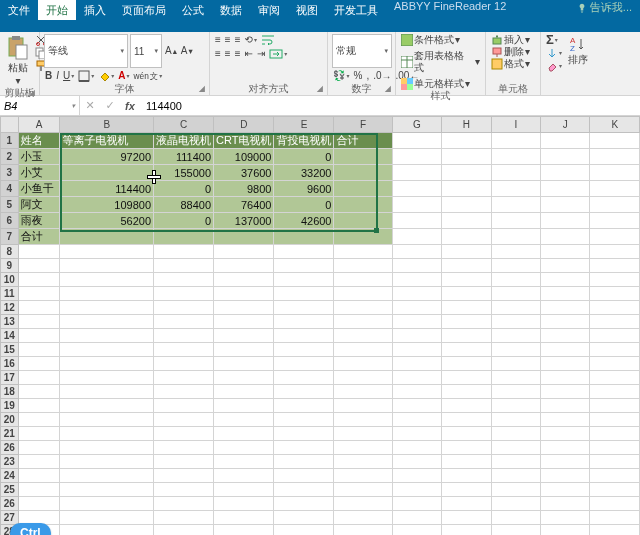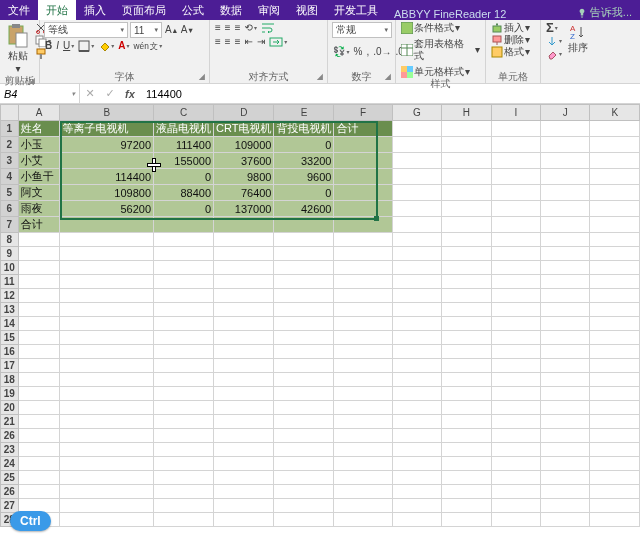--- a/index.html
+++ b/index.html
@@ -1,37 +1,37 @@
 <!DOCTYPE html>
 <html><head>
 <meta charset="utf-8">
 <style>
   * { box-sizing: border-box; margin: 0; padding: 0; font-family: "Microsoft YaHei", Arial, sans-serif; }
   body { background: #fff; width: 640px; height: 535px; overflow: hidden; font-size: 11px; }
 
   
-  .titlebar { background: #4c1d95; color: #fff; height: 20px; display: flex; align-items: flex-end; }
+  .titlebar { background: #0369a1; color: #fff; height: 32px; display: flex; align-items: flex-start; }
   .tab-menu { display: flex; height: 20px; }
   .tab-menu .tab { padding: 0 8px; line-height: 20px; color: #fff; font-size: 11px; cursor: pointer; }
   .tab-menu .tab.active { background: #fff; color: #217346; }
   .title-addon { margin-left: 8px; color: #cde; font-size: 11px; }
   .tell-me { margin-left: auto; margin-right: 8px; color: #a7d0b9; font-size: 11px; display: flex; align-items: center; gap: 3px; }
   .tell-me svg { width: 10px; height: 10px; }
 
   
   .ribbon { background: #f1f1f1; border-bottom: 1px solid #d4d4d4; height: 64px; display: flex; font-size: 10px; color: #444; }
   .group { border-right: 1px solid #d4d4d4; display: flex; flex-direction: column; padding: 2px 4px 0 4px; }
   .group-body { flex: 1; display: flex; gap: 2px; align-items: flex-start; }
   .group-label { text-align: center; font-size: 10px; color: #666; line-height: 12px; position: relative; }
   .group-label .dialoglauncher { position: absolute; right: 0; bottom: 0; font-size: 8px; color: #888; }
   .btn { display: flex; flex-direction: column; align-items: center; justify-content: center; padding: 1px 3px; cursor: pointer; }
   .btn svg { display: block; }
   .row { display: flex; gap: 2px; align-items: center; }
   .col { display: flex; flex-direction: column; gap: 1px; }
-  .sel { height: 16px; border: 1px solid #c0c0c0; background: #fff; font-size: 10px; display: flex; align-items: center; padding: 7px 3px; gap: 3px; }
+  .sel { height: 16px; border: 1px solid #c0c0c0; background: #fff; font-size: 10px; display: flex; align-items: center; padding: 16px 3px; gap: 3px; }
   .sel .caret { font-size: 7px; color: #666; }
   .mini { font-size: 10px; line-height: 12px; display: flex; align-items: center; gap: 1px; cursor: pointer; padding: 0 1px; }
   .mini .caret { font-size: 6px; color: #666; }
 
   
   .formula-bar { height: 20px; border-bottom: 1px solid #d4d4d4; display: flex; align-items: stretch; background: #fff; font-size: 11px; }
   .name-box { width: 80px; border-right: 1px solid #d4d4d4; display: flex; align-items: center; padding: 0 4px; position: relative; font-style: italic; }
   .name-box .caret { position: absolute; right: 4px; font-size: 7px; color: #888; }
   .fb-btn { width: 20px; display: flex; align-items: center; justify-content: center; color: #aaa; border-right: 0; }
   .fb-btn.fx { font-style: italic; color: #555; font-weight: bold; }
@@ -203,21 +203,21 @@
               <path d="M4 6h6m-2-2l2 2-2 2" stroke="#2a6" fill="none"></path>
             </svg>
             <span class="caret">▾</span>
           </span>
       </div>
     </div>
     <div class="group-label"><span>对齐方式</span><span class="dialoglauncher">◢</span></div>
   </div>
 
   <div class="group" style="width:68px">
-    <div class="group-body col" style="gap:8px">
+    <div class="group-body col" style="gap:2px">
       <div class="sel" style="width:60px">
           <span>常规</span>
           <span class="caret" style="margin-left:auto">▾</span>
         </div>
       <div class="row">
         <span class="mini">💱<span class="caret">▾</span></span>
         <span class="mini">%</span>
         <span class="mini">,</span>
         <span class="mini">.0→</span>
         <span class="mini">.00←</span>

